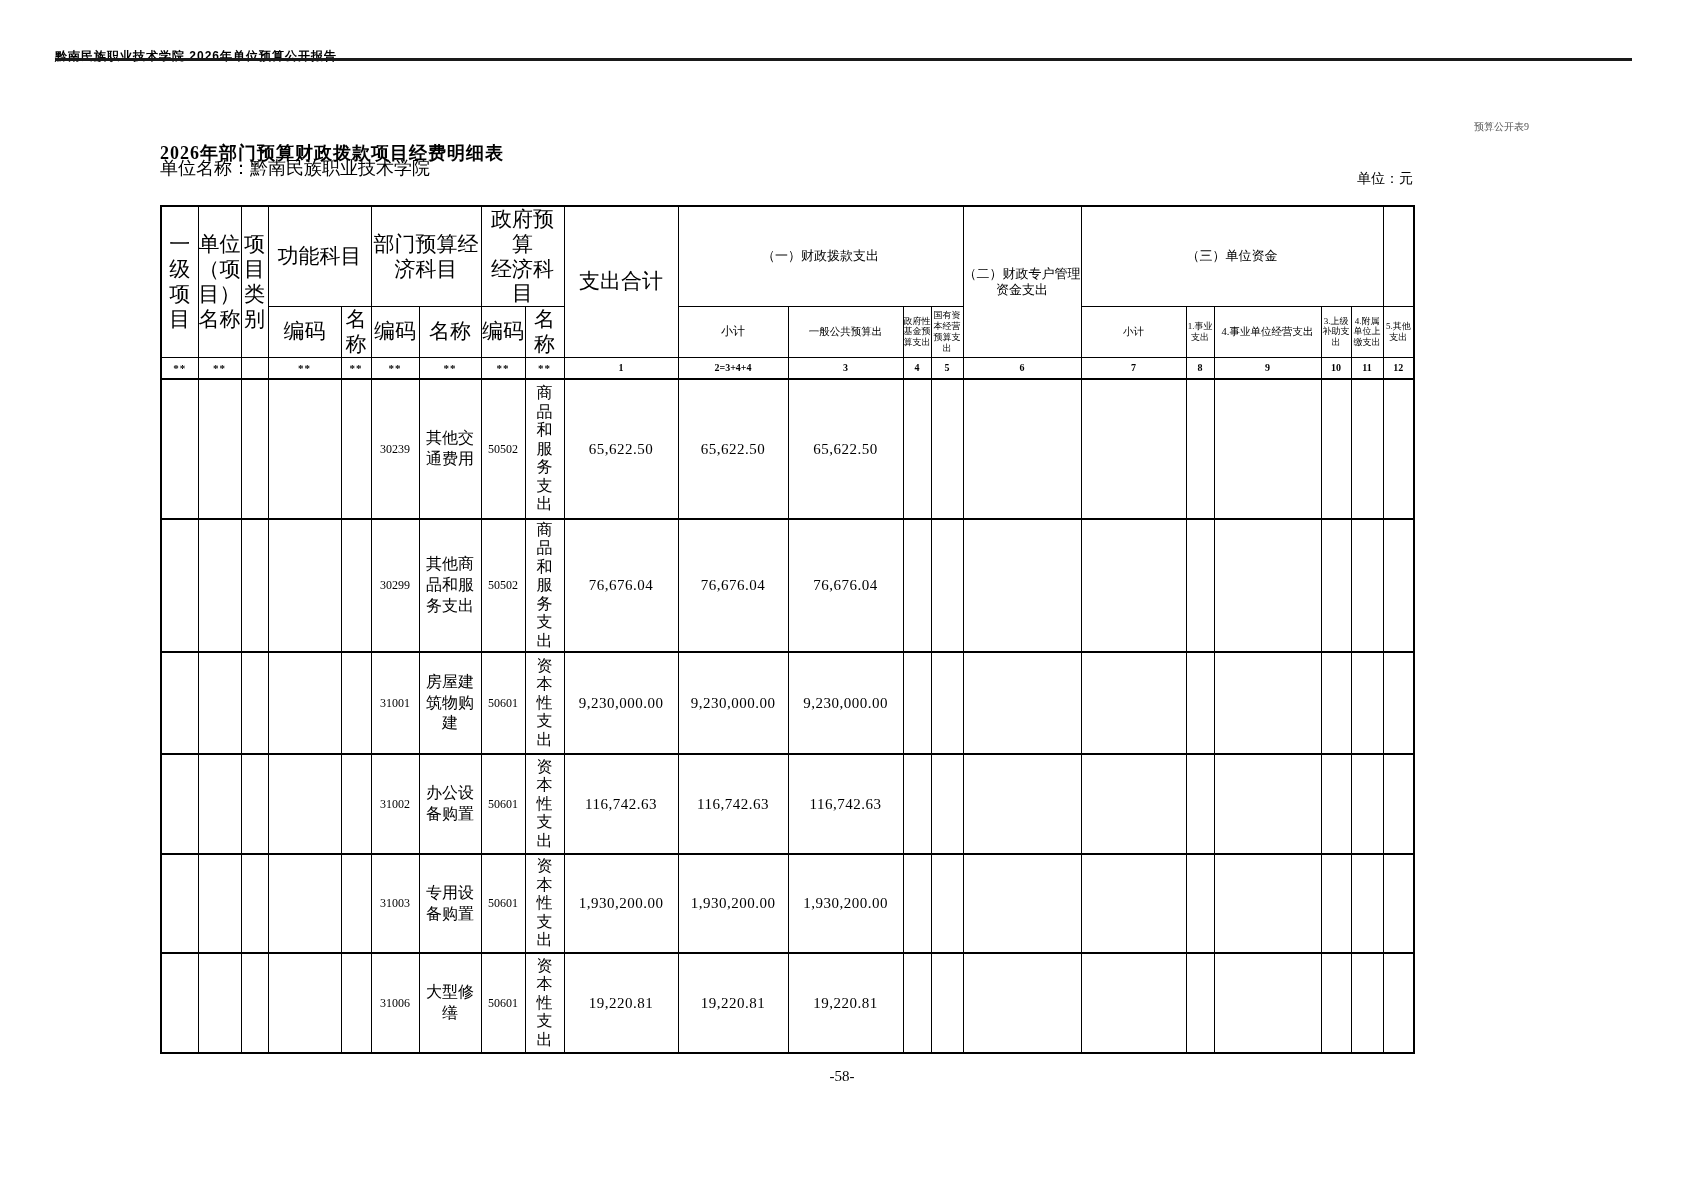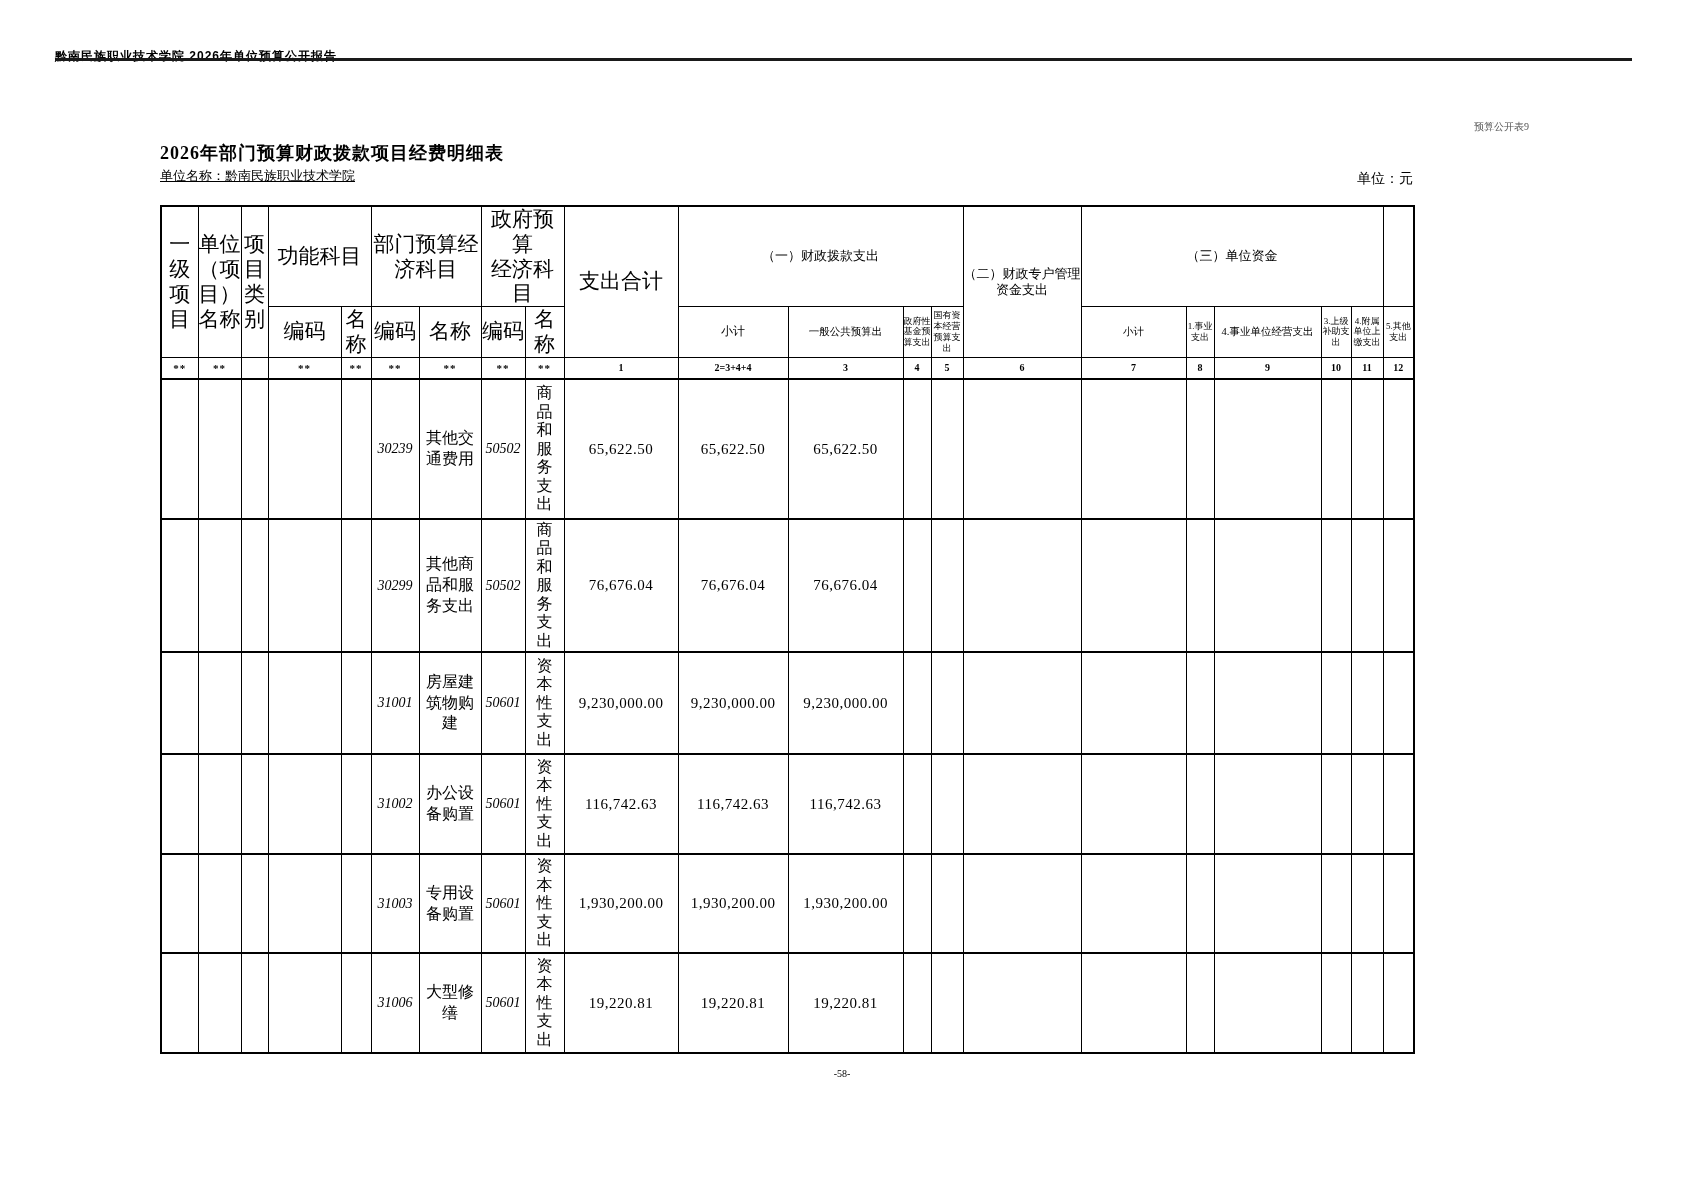--- a/index.html
+++ b/index.html
@@ -21,21 +21,21 @@
     background:#1a1a1a;
   }
   .sheet-label {
     position:absolute; left:1466px; top:120px;
     font-size:10px; color:#555;margin-left:8px;
   }
   .doc-title {
     position:absolute; left:160px; top:141px; width:1253px;
     font-size:18px; font-weight:bold; letter-spacing:1px;
   }
-  .unit-name { position:absolute; left:160px; top:167px; font-size:13px;text-decoration:underline; }
+  .unit-name { position:absolute; left:160px; top:156px; font-size:18px; }
   .currency-unit { position:absolute; right:271px; top:170px; font-size:14px;margin-left:45px; }
 
   table.budget {
     position:absolute; left:160px; top:205px; width:1253px;
     border-collapse:collapse; table-layout:fixed;
     border:2px solid #000;
   }
   table.budget th, table.budget td {
     border:1px solid #000; padding:0;
     text-align:center; vertical-align:middle;
@@ -54,28 +54,28 @@
   tbody.data td { border-top:2px solid #000; }
 
   .h-big  { font-size:21px; font-weight:bold; line-height:1.18; }
   .h-mid  { font-size:13px; font-weight:bold; line-height:1.25; }
   .h-sub  { font-size:12px; font-weight:bold; }
   .h-small{ font-size:10.5px; font-weight:bold; line-height:1.2; }
   .h-tiny { font-size:9px;  font-weight:bold; line-height:1.2; }
   tr.coderow td { font-size:11px; font-weight:bold; letter-spacing:1px; }
   tr.coderow td.num { font-size:10px; letter-spacing:0; }
 
-  td.c-code { font-size:14px;font-style:italic; }
+  td.c-code { font-size:12px; }
   td.c-name { font-size:16px; text-align:left; padding:0 2px; line-height:1.3;margin-top:46px; }
   td.c-gov  { font-size:16px; text-align:left; padding-left:2px; line-height:1.16; }
   td.c-amt  { font-size:15px; text-align:right; padding-right:4px; letter-spacing:0.5px; }
 
   .page-number {
     position:absolute; left:0; top:1068px; width:1684px;
-    text-align:center; font-size:10px;
+    text-align:center; font-size:15px;
   }
 </style>
 </head>
 <body>
 
 <div class="report-header">黔南民族职业技术学院 2026年单位预算公开报告</div>
 <div class="header-rule"></div>
 <div class="sheet-label">预算公开表9</div>
 <div class="doc-title">2026年部门预算财政拨款项目经费明细表</div>
 <div class="unit-name">单位名称：黔南民族职业技术学院</div>

